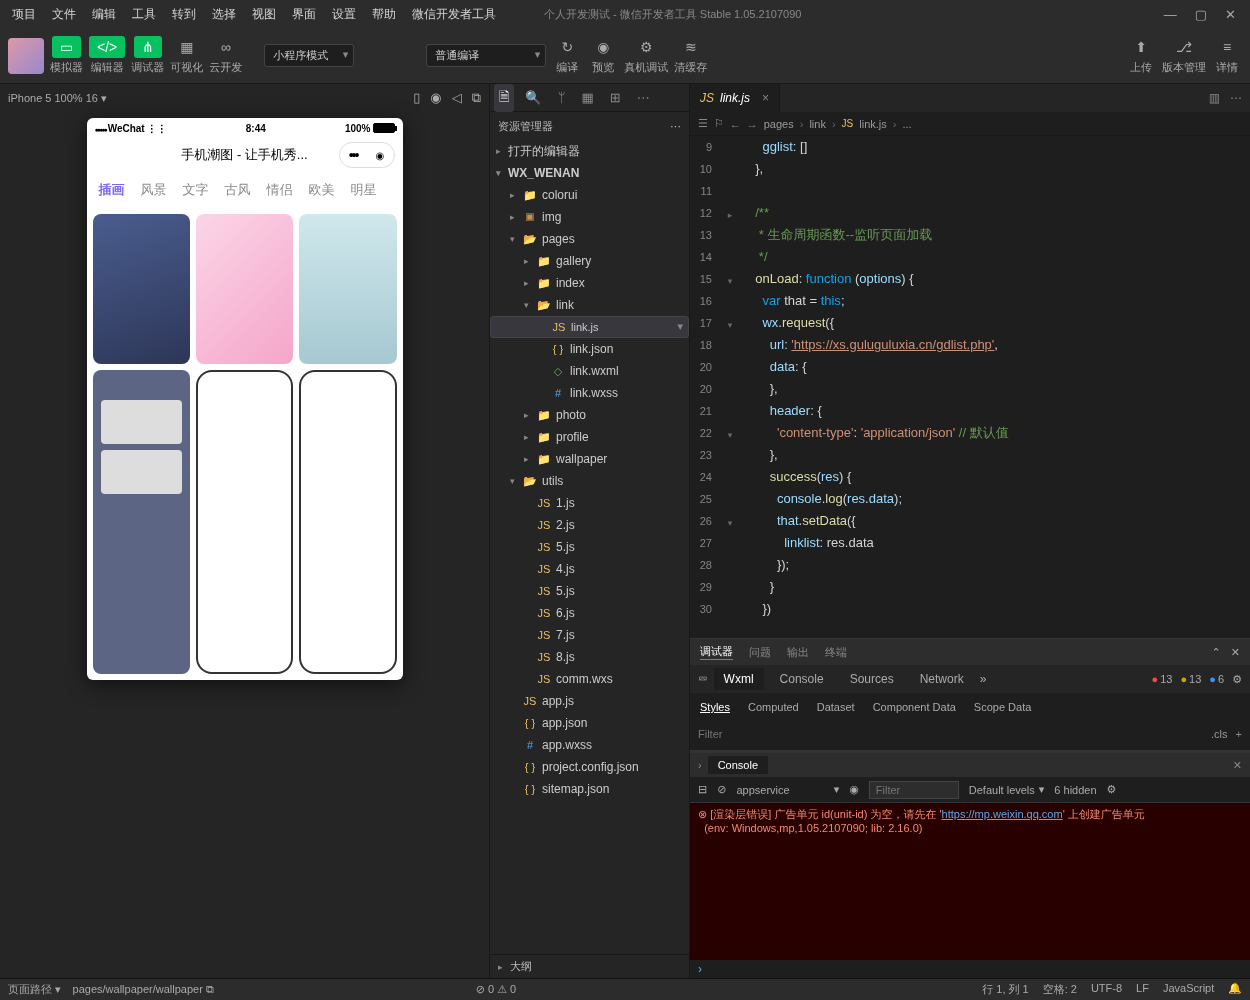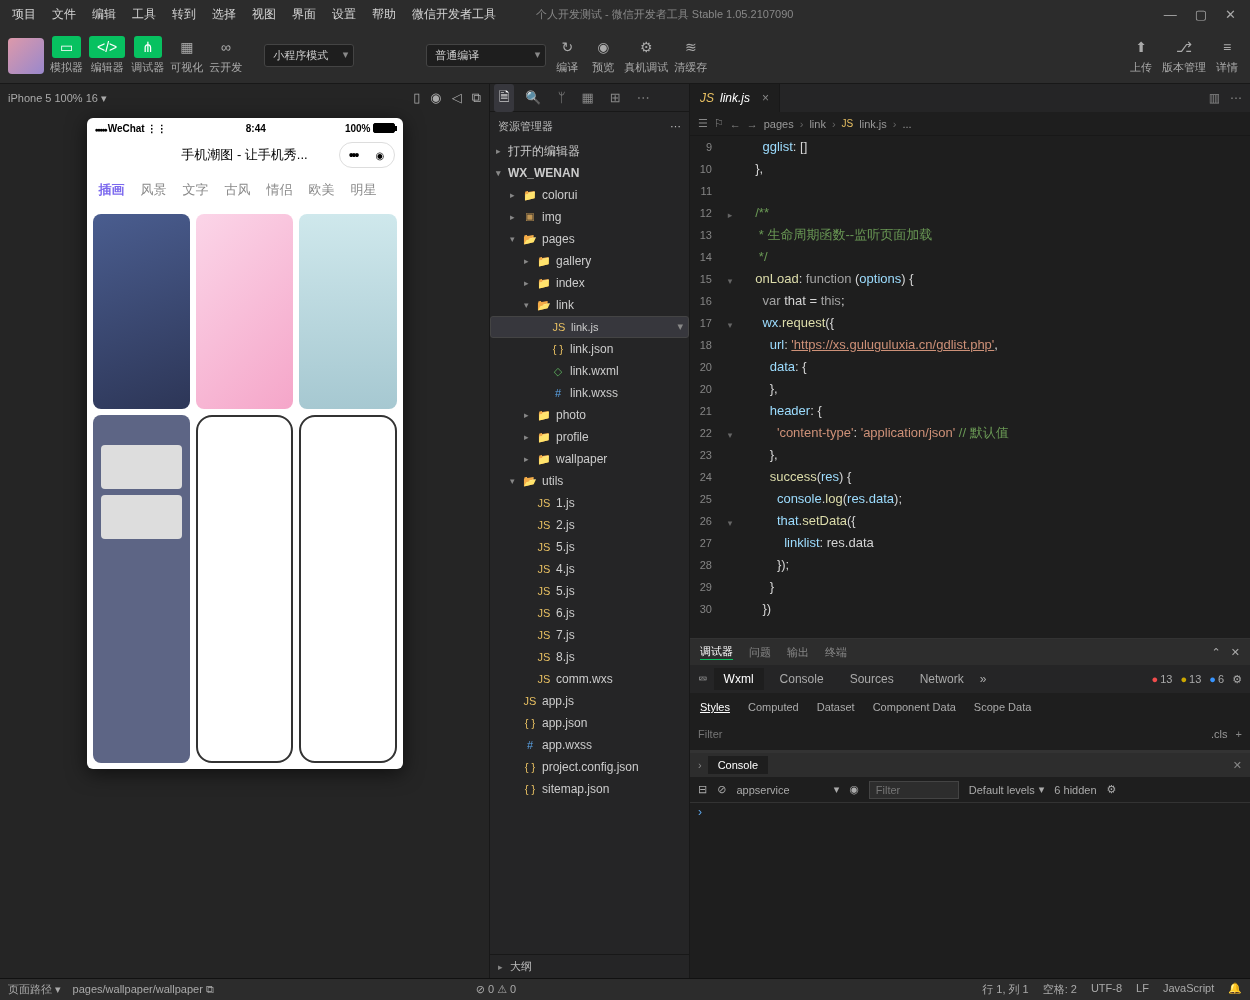--- a/index.html
+++ b/index.html
@@ -1,37 +1,37 @@
 <!DOCTYPE html>
 <html><head>
 <meta charset="utf-8">
 <style>
 *{box-sizing:border-box;margin:0;padding:0;font-family:"Microsoft YaHei",-apple-system,sans-serif;user-select:none}
 body{background:#1e1e1e;color:#ccc;font-size:12px;width:1250px;height:1000px;overflow:hidden;display:flex;flex-direction:column}
 .menubar{height:28px;background:#2c2c2c;display:flex;align-items:center;padding:0 4px;color:#d4d4d4;font-size:12px}
 .menubar .mi{padding:4px 8px;cursor:pointer}
-.menubar .title{margin-left:32px;color:#888;font-size:11px}
+.menubar .title{margin-left:40px;color:#888;font-size:11px}
 .winctl{margin-left:auto;display:flex;gap:18px;padding-right:10px;color:#aaa;font-size:13px}
 .winctl span{cursor:pointer}
 .toolbar{height:56px;background:#2c2c2c;display:flex;align-items:center;padding:6px 8px;gap:6px;border-bottom:1px solid #181818}
 .avatar{width:36px;height:36px;border-radius:4px;background:linear-gradient(135deg,#d9a,#98c)}
 .tbgrp{display:flex;flex-direction:column;align-items:center;gap:2px}
 .tbgrp .lbl{font-size:11px;color:#aaa}
 .tbgrp .ico{height:22px;display:flex;align-items:center;justify-content:center;font-size:14px}
 .grn{background:#07c160;color:#fff;border-radius:3px;padding:0 8px}
 .sel{background:#1e1e1e;border:1px solid #444;border-radius:3px;padding:3px 18px 3px 8px;color:#ccc;font-size:11px;position:relative;min-width:90px}
 .sel::after{content:"▾";position:absolute;right:5px;top:3px;color:#888}
 .tbico{width:30px;height:26px;display:flex;align-items:center;justify-content:center;color:#aaa;font-size:14px;border-radius:3px}
 .tbright{margin-left:auto;display:flex;gap:6px}
 .main{flex:1;display:flex;overflow:hidden}
 .left{width:490px;background:#252525;display:flex;flex-direction:column;border-right:1px solid #181818}
 .devbar{height:28px;display:flex;align-items:center;padding:0 8px;color:#aaa;font-size:11px;justify-content:space-between}
 .devbar .icos{display:flex;gap:10px;font-size:13px}
 .simwrap{flex:1;display:flex;align-items:flex-start;justify-content:center;padding-top:6px}
-.phone{width:316px;height:651px;background:#fff;border-radius:6px;box-shadow:0 4px 20px rgba(0,0,0,.6);display:flex;flex-direction:column;overflow:hidden;color:#000}
+.phone{width:316px;height:562px;background:#fff;border-radius:6px;box-shadow:0 4px 20px rgba(0,0,0,.6);display:flex;flex-direction:column;overflow:hidden;color:#000}
 .statusbar{height:20px;display:flex;align-items:center;padding:0 8px;font-size:10px;font-weight:bold;justify-content:space-between}
 .statusbar .l{display:flex;align-items:center;gap:2px}
 .dots::before{content:"●●●●●";letter-spacing:-2px;font-size:7px}
 .batt{width:22px;height:10px;border:1px solid #000;border-radius:2px;position:relative;background:#000}
 .batt::after{content:"";position:absolute;right:-3px;top:2px;width:2px;height:5px;background:#000}
 .apphdr{height:34px;display:flex;align-items:center;justify-content:center;position:relative;font-size:13px;font-weight:500}
 .capsule{position:absolute;right:8px;top:4px;width:56px;height:26px;border:1px solid #ddd;border-radius:14px;display:flex;align-items:center;justify-content:space-around;font-size:14px}
 .capsule span:first-child{letter-spacing:-2px}
 .capsule span:last-child{font-size:10px}
 .tabs{height:36px;display:flex;align-items:center;padding:0 6px;gap:4px;font-size:13px;color:#888;overflow:hidden}
@@ -74,21 +74,21 @@
 .edicons{margin-left:auto;display:flex;gap:10px;padding-right:8px;color:#888}
 .crumb{height:24px;display:flex;align-items:center;padding:0 8px;gap:6px;color:#999;font-size:11px;border-bottom:1px solid #181818}
 .crumb .ic{color:#888}
 .crumb .sep{color:#666}
 .editor{flex:1;display:flex;overflow:hidden;font-family:Consolas,monospace;font-size:13px;line-height:22px}
 .fold{width:20px;background:#1e1e1e;color:#666;font-size:9px;text-align:center;padding-top:2px}
 .fold div{height:22px}
 .gut{width:30px;text-align:right;color:#858585;padding-right:8px;font-size:11px}
 .gut div{height:22px}
 .code{flex:1;padding-left:8px;white-space:pre;overflow:hidden}
-.code div{height:22px}.s{color:#ce9178}.s2{color:#ce9178;text-decoration:underline}.c{color:#6a9955}.f{color:#dcdcaa}.v{color:#9cdcfe}.p{color:#d4d4d4}.o{color:#a3a3a3}
+.code div{height:22px}.s{color:#ce9178}.s2{color:#ce9178;text-decoration:underline}.c{color:#6a9955}.f{color:#dcdcaa}.v{color:#9cdcfe}.p{color:#d4d4d4}.o{color:#0ea5e9}
 .dbgpanel{height:340px;display:flex;flex-direction:column;border-top:1px solid #333;background:#1e1e1e}
 .dbghdr{height:26px;background:#2d2d2d;display:flex;align-items:center;padding:0 10px;gap:16px;font-size:11px;color:#888}
 .dbghdr .t{cursor:pointer}
 .dbghdr .t.active{color:#fff;border-bottom:1px solid #07c160}
 .dbghdr .ctls{margin-left:auto;display:flex;gap:10px;color:#aaa}
 .dbgtabs{height:28px;background:#252526;display:flex;align-items:center;padding:0 8px;gap:6px;font-size:12px;color:#aaa}
 .dbgtabs .t{padding:4px 10px}
 .dbgtabs .t.active{background:#1e1e1e;color:#fff}
 .dbgtabs .r{margin-left:auto;display:flex;gap:8px;font-size:11px;align-items:center}
 .badge{display:inline-flex;align-items:center;gap:2px}
@@ -552,20 +552,24 @@
           <span class="drop">
               <span>appservice</span> 
               <span style="margin-left:40px">▾</span>
             </span>
           <span>◉</span>
           <input placeholder="Filter" style="">
           <span class="drop"><span>Default levels</span> ▾</span>
           <span>6 hidden</span>
           <span>⚙</span>
         </div>
+        <div class="conbody">
+          <div class="ln">⊗ <span>[渲染层错误] 广告单元 id(unit-id) 为空，请先在 '</span><span class="url">https://mp.weixin.qq.com</span><span>' 上创建广告单元</span></div>
+          <div class="ln">  <span>(env: Windows,mp,1.05.2107090; lib: 2.16.0)</span></div>
+        </div>
         <div class="conprompt">›</div>
       </div>
     </div>
   </div>
 </div>
 
 <div class="status">
   <span><span>页面路径</span> ▾</span>
   <span><span>pages/wallpaper/wallpaper</span> ⧉</span>
   <span style="margin-left:250px">⊘ 0 ⚠ 0</span>

